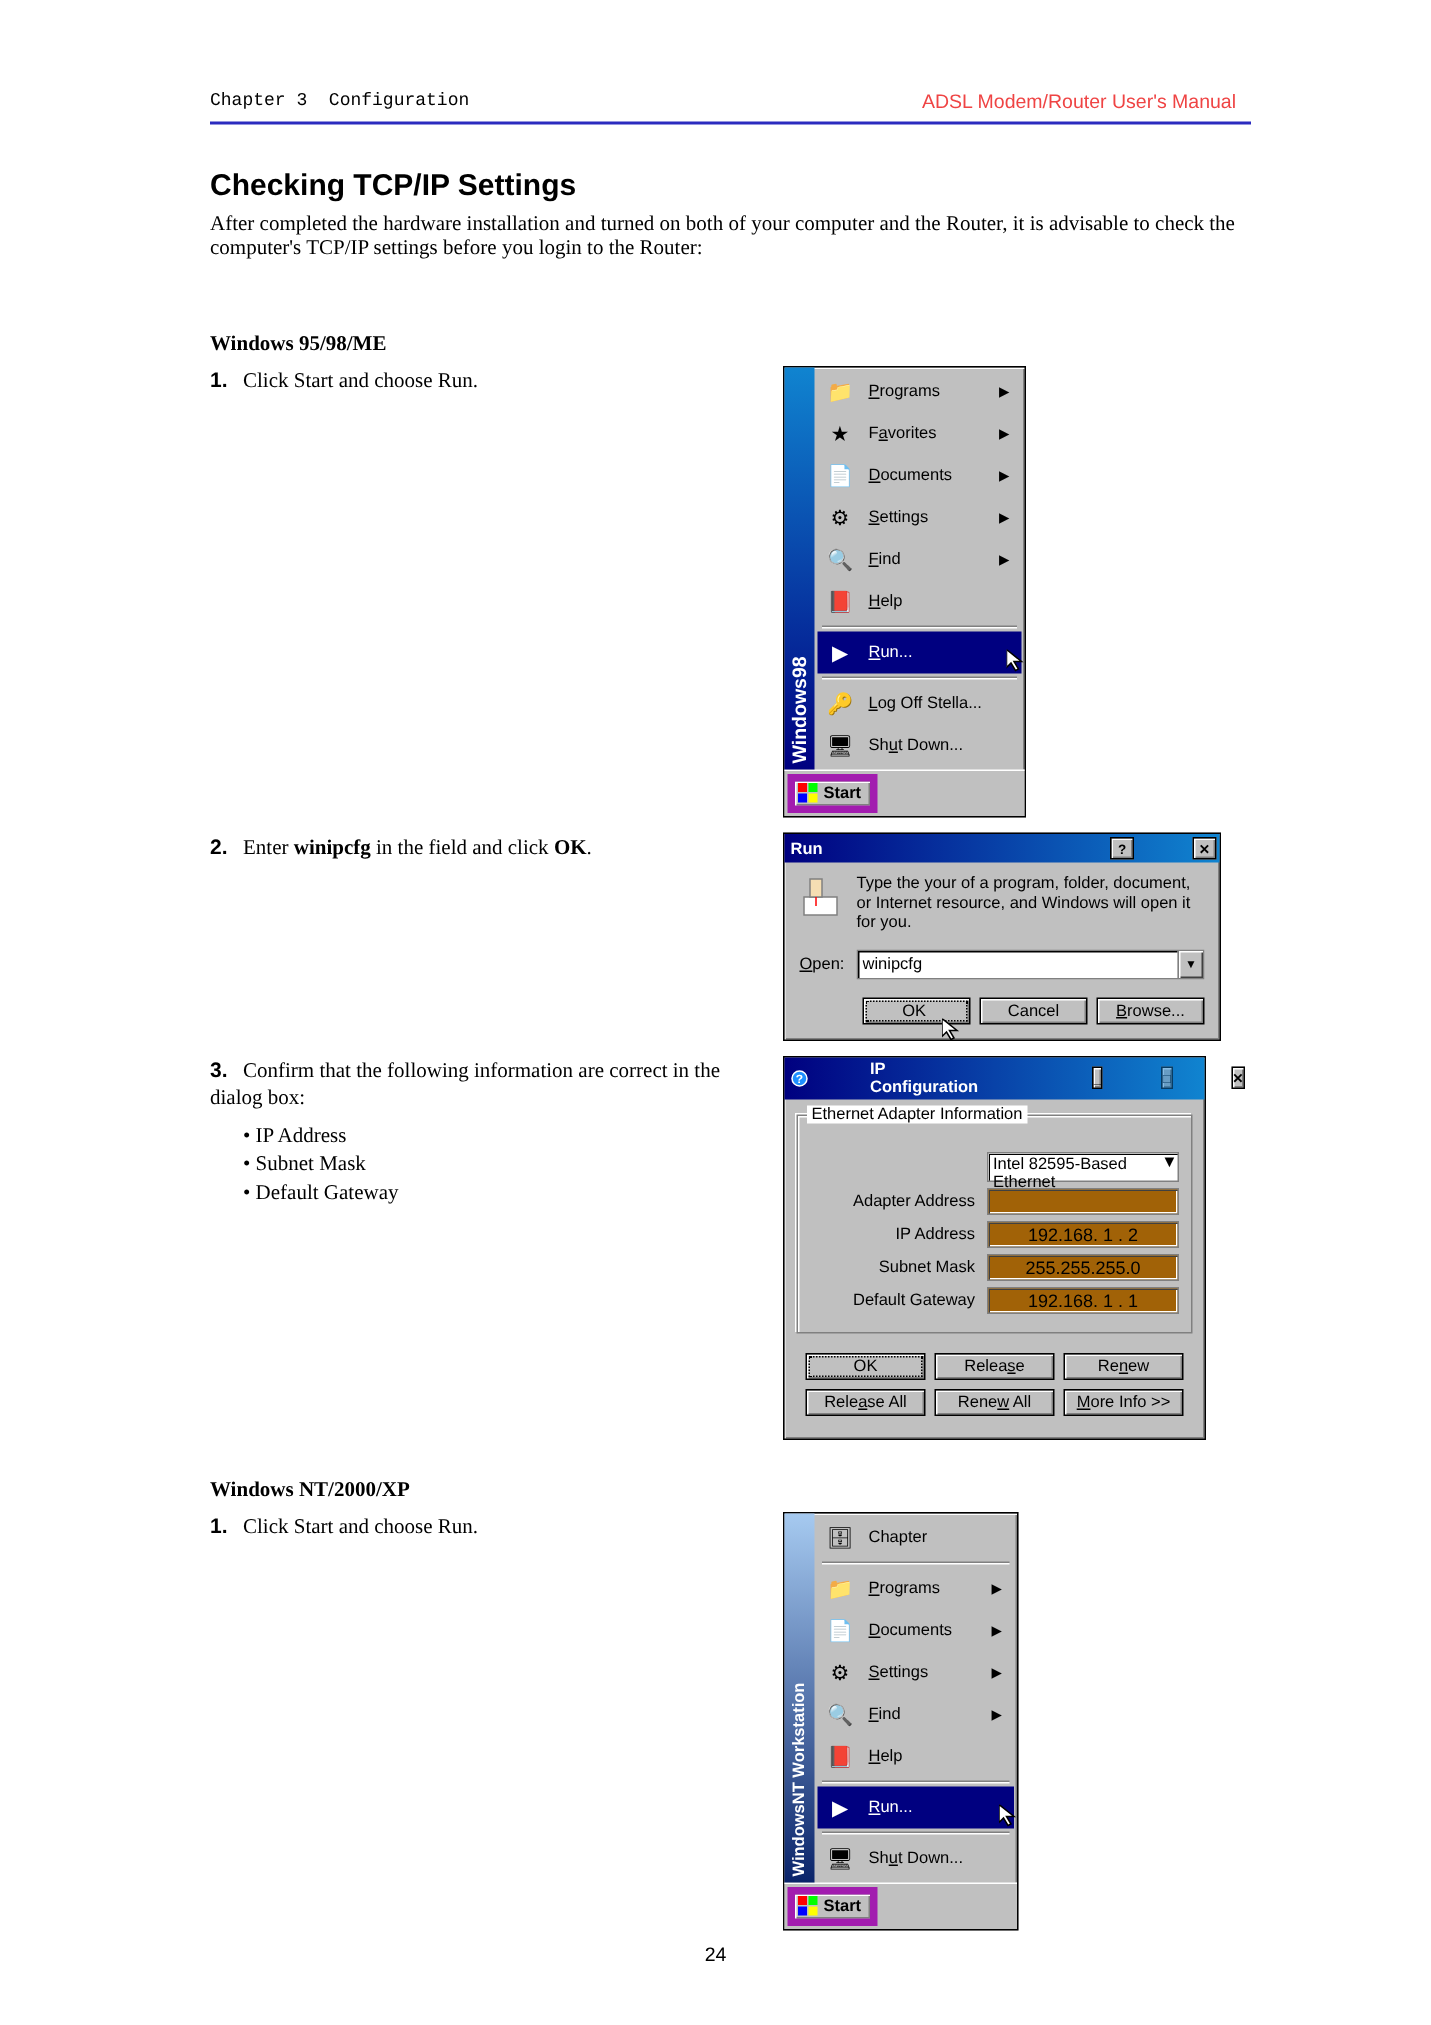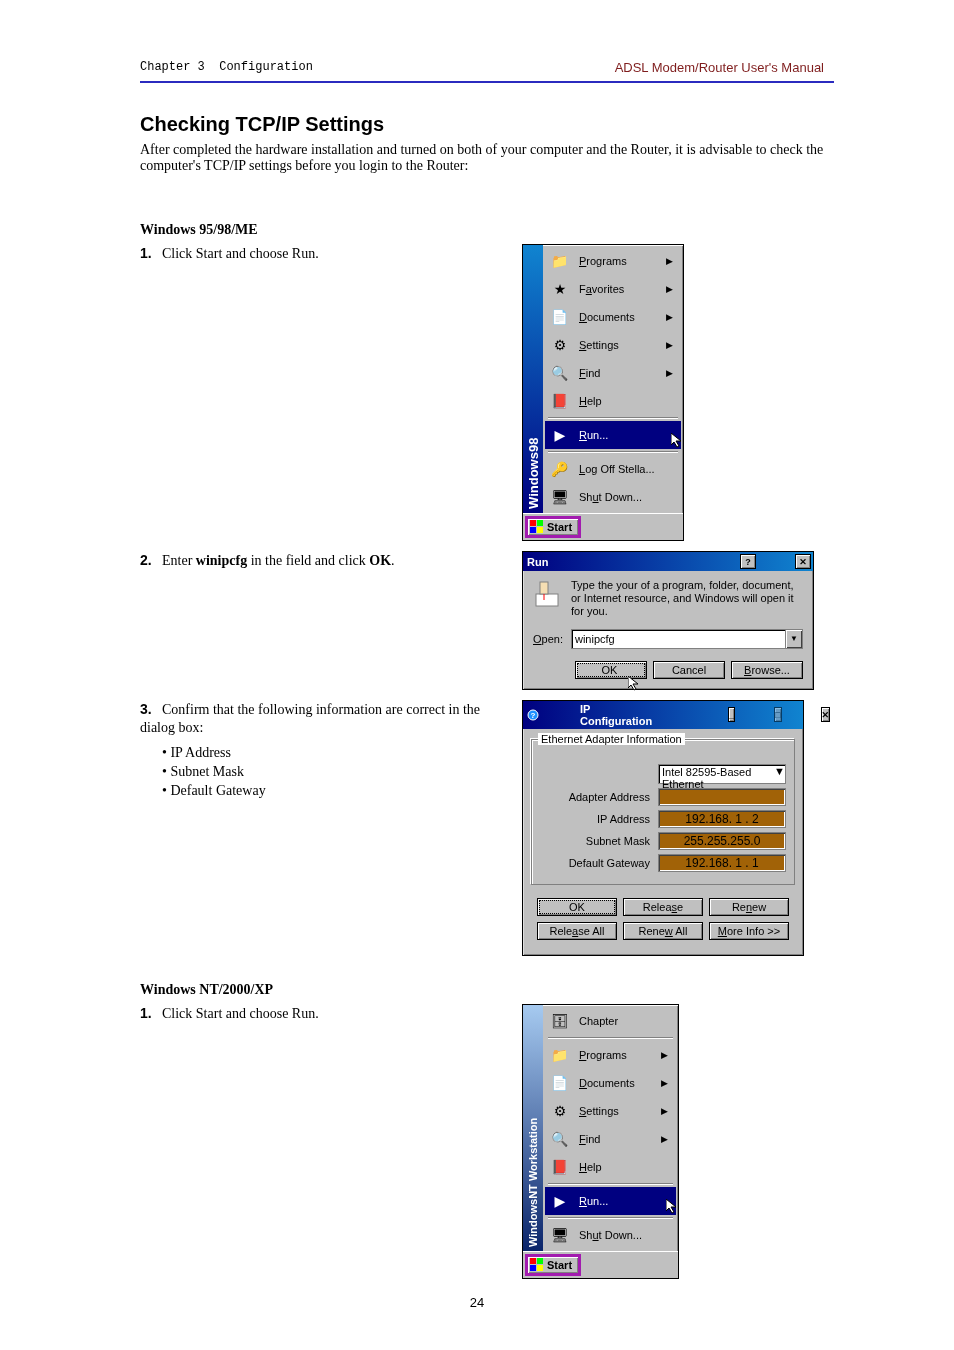--- a/index.html
+++ b/index.html
@@ -14,21 +14,21 @@
     position: relative;
     width: 954px;
     height: 1350px;
     box-sizing: border-box;
     padding: 60px 120px 40px 140px;
   }
   .header {
     text-align: right;
     font-family: Arial, Helvetica, sans-serif;
     font-size: 13px;
-    color: #7f1d1d;
+    color: #ef4444;
     padding-right: 10px;
   }
   hr.hrule {
     border: none;
     border-top: 2px solid #2b2bbf;
     margin: 6px 0 30px 0;
   }
   h2.sechead {
     font-family: Arial, Helvetica, sans-serif;
     font-weight: bold;
@@ -125,21 +125,21 @@
     border-bottom: 1px solid #fff;
     margin: 2px 3px;
   }
   .taskbar {
     display: flex;
     background: #c0c0c0;
     border-top: 1px solid #fff;
     padding: 2px;
   }
   .startbtn {
-    border: 3px solid #a21caf;
+    border: 5px solid #a21caf;
     box-shadow: inset 1px 1px 0 #fff, inset -1px -1px 0 #808080;
     background: #c0c0c0;
     padding: 1px 6px 1px 2px;
     display: inline-flex;
     align-items: center;
     font-family: Tahoma, Arial, sans-serif;
     font-size: 11px;
     font-weight: bold;
     text-align: right;
   }

